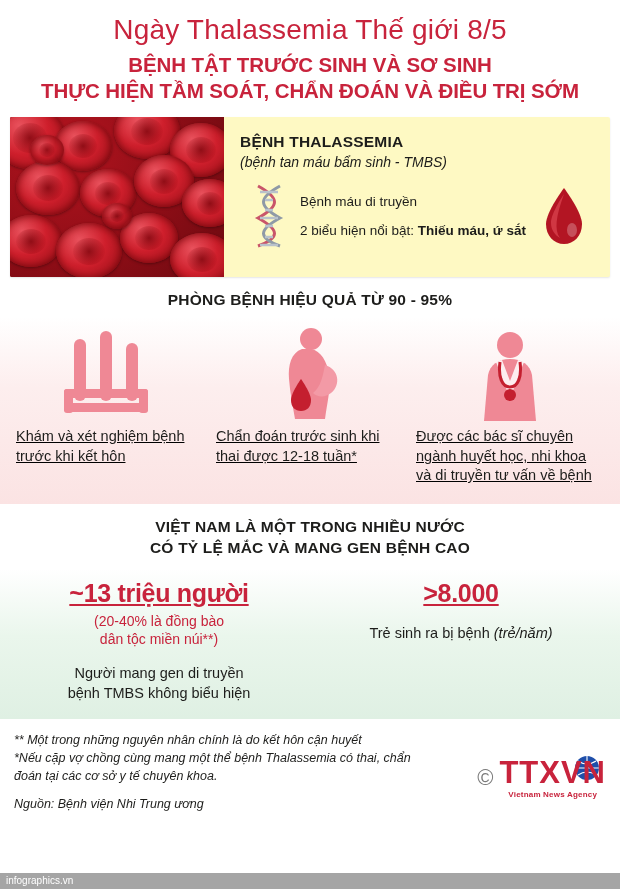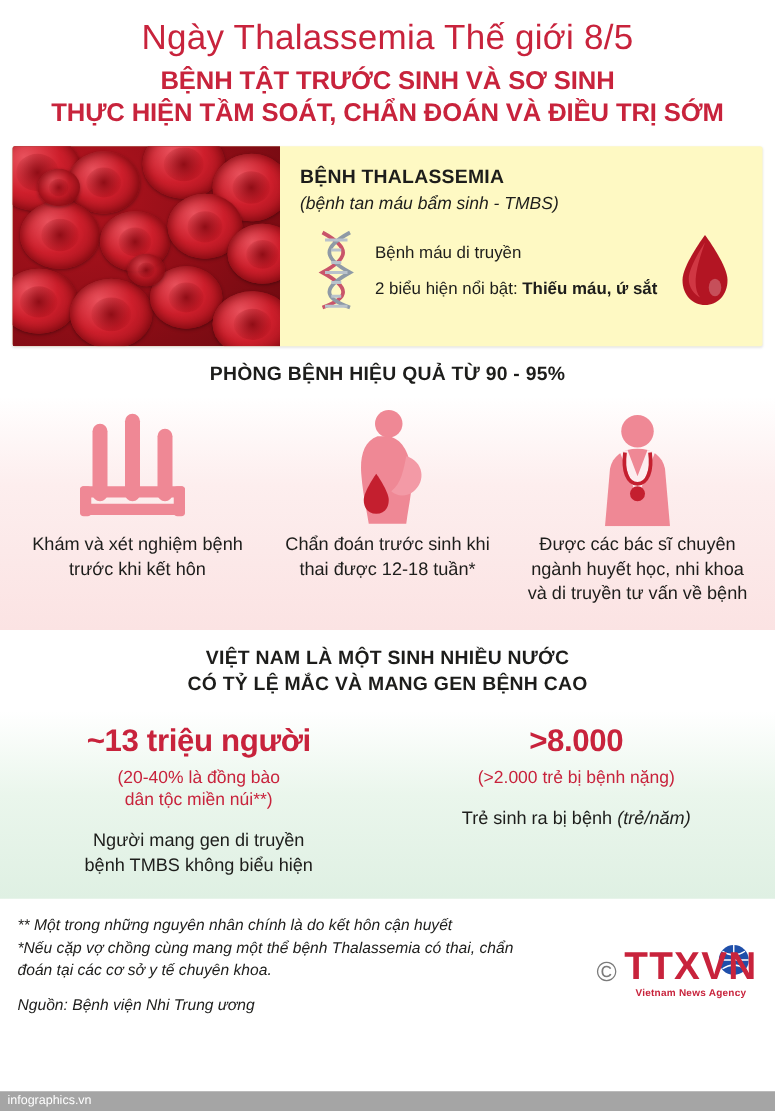--- a/index.html
+++ b/index.html
@@ -140,22 +140,23 @@
   }
   .prevention-band {
     margin-top: 8px;
     background: linear-gradient(180deg, #ffffff 0%, #fdeeee 38%, #fbe3e3 100%);
     padding: 8px 10px 18px 10px;
     display: flex;
     justify-content: space-between;
   }
   .prev-col {
     flex: 1 1 33%;
-    text-align: center;
+    text-align: left;
     padding: 0 6px;
+    text-decoration: underline;
   }
   .prev-icon {
     height: 96px;
     display: flex;
     align-items: flex-end;
     justify-content: center;
     margin-bottom: 6px;
   }
   .prev-caption {
     font-size: 14.5px;
@@ -184,20 +185,21 @@
   .vn-col {
     flex: 1 1 50%;
     text-align: center;
     padding: 0 10px;
   }
   .vn-big {
     color: #c8233c;
     font-size: 25px;
     font-weight: bold;
     letter-spacing: -0.3px;
+    text-decoration: underline;
   }
   .vn-paren {
     color: #c8233c;
     font-size: 14px;
     margin-top: 4px;
     line-height: 1.3;
   }
   .vn-desc {
     margin-top: 16px;
     font-size: 14.5px;
@@ -399,42 +401,39 @@
           </g>
         </svg>
       </div>
       <div class="prev-caption">Được các bác sĩ chuyên ngành huyết học, nhi khoa và di truyền tư vấn về bệnh</div>
     </div>
   </div>
 </div>
 
 <div class="vn-section">
   <div class="vn-title">
-    <div>VIỆT NAM LÀ MỘT SINH NHIỀU NƯỚC</div>
+    <div>VIỆT NAM LÀ MỘT TRONG NHIỀU NƯỚC</div>
     <div>CÓ TỶ LỆ MẮC VÀ MANG GEN BỆNH CAO</div>
   </div>
 
   <div class="vn-band">
     <div class="vn-col">
       <div class="vn-big">~13 triệu người</div>
       <div class="vn-paren">
         <div>(20-40% là đồng bào</div>
         <div>dân tộc miền núi**)</div>
       </div>
       <div class="vn-desc">
         <div>Người mang gen di truyền</div>
         <div>bệnh TMBS không biểu hiện</div>
       </div>
     </div>
 
     <div class="vn-col">
       <div class="vn-big">&gt;8.000</div>
-      <div class="vn-paren">
-        <div>(&gt;2.000 trẻ bị bệnh nặng)</div>
-      </div>
       <div class="vn-desc">
         <span>Trẻ sinh ra bị bệnh </span><i>(trẻ/năm)</i>
       </div>
     </div>
   </div>
 </div>
 
 <div class="footnotes">
   <div class="fn">** Một trong những nguyên nhân chính là do kết hôn cận huyết</div>
   <div class="fn">*Nếu cặp vợ chồng cùng mang một thể bệnh Thalassemia có thai, chẩn đoán tại các cơ sở y tế chuyên khoa.</div>

